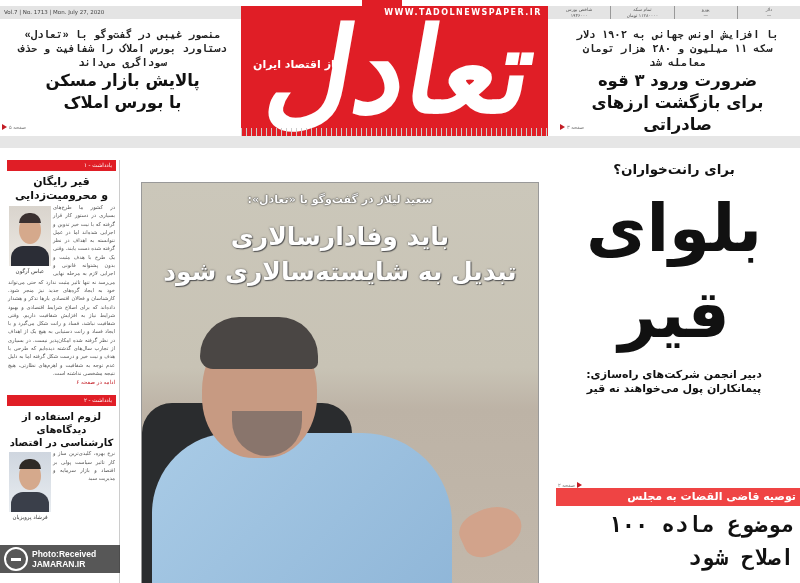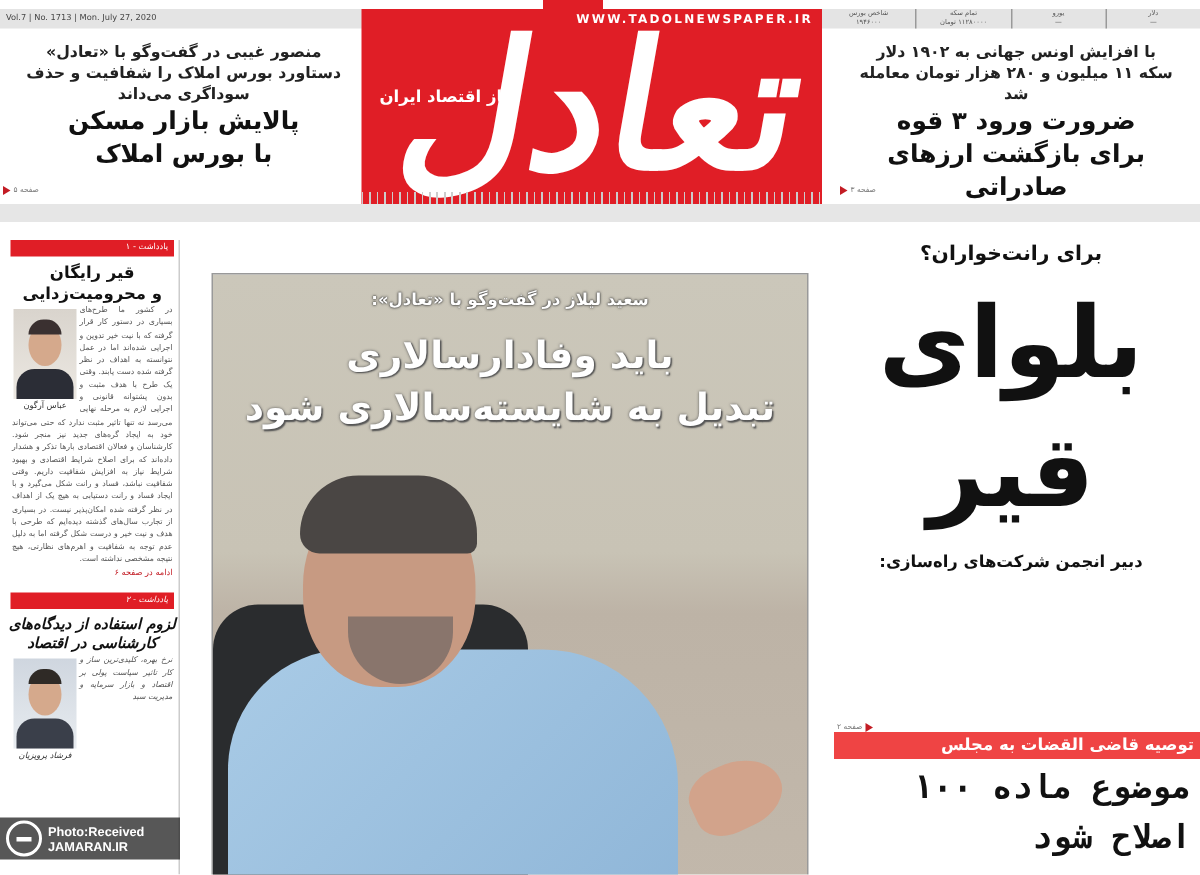--- a/index.html
+++ b/index.html
@@ -43,21 +43,21 @@
   }
   .logo-ruler {
     position: absolute; left: 0; bottom: 0; width: 100%; height: 8px;
     background: repeating-linear-gradient(90deg, #cccccc 0 1px, transparent 1px 5px);
   }
   .logo-corner {
     position: absolute; left: 362px; top: 0; width: 40px; height: 6px; background: #e01e26;
   }
 
   .mast-story { position: absolute; text-align: center; direction: rtl; }
-  .mast-story .kicker { font-size: 10.5px; font-weight: bold; line-height: 14px; color: #222; }
+  .mast-story .kicker { font-size: 10.5px; font-weight: bold; line-height: 14px; color: #222; font-family: Liberation Mono, monospace; }
   .mast-story .headline { font-size: 16.5px; font-weight: bold; line-height: 22px; color: #111; }
   .mast-left { left: 10px; top: 28px; width: 225px; }
   .mast-right { left: 565px; top: 28px; width: 225px; }
 
   .page-ref {
     position: absolute; font-size: 5px; color: #777; display: flex; align-items: center; gap: 2px;
   }
   .page-ref .tri {
     width: 0; height: 0; border-top: 3px solid transparent; border-bottom: 3px solid transparent;
     border-left: 5px solid #c31c24;
@@ -99,21 +99,21 @@
     position: absolute; left: 10px; top: 7px; width: 22px; height: 10px; border-radius: 11px 11px 0 0;
     background: #3a3030;
   }
   .photo-thumb .suit {
     position: absolute; left: 2px; top: 40px; width: 38px; height: 22px; border-radius: 12px 12px 0 0;
     background: #2b2d36;
   }
   .photo-caption { font-size: 5.5px; color: #333; direction: rtl; margin-top: 2px; }
   .continue-link { font-size: 5.5px; color: #c31c24; direction: rtl; text-align: right; padding: 2px 4px; }
 
-  .story2 { margin-top: 8px; font-style: italic; }
+  .story2 { margin-top: 8px; }
   .story2 .photo-thumb { background: linear-gradient(#cfd6df, #e8ecf0); }
   .story2 .photo-thumb .hair { background: #2f2a26; }
 
   
   .feature {
     position: absolute; left: 141px; top: 182px; width: 398px; height: 413px;
     background: linear-gradient(180deg, #cbc7ba 0%, #c8c3b5 45%, #bdb3a6 55%, #c2b8ab 100%);
     overflow: hidden; border: 1px solid #999;
   }
   .feature .kicker {
@@ -301,20 +301,21 @@
   </div>
 </div>
 
 <div class="col-right">
   <div class="kicker">برای رانت‌خواران؟</div>
   <div class="big-headline">
     <div>بلوای</div>
     <div>قیر</div>
   </div>
   <div class="sub">دبیر انجمن شرکت‌های راه‌سازی:</div>
+  <div class="sub" style="margin-top:0">پیمانکاران پول می‌خواهند نه قیر</div>
   <div class="page-ref2">
     <span class="tri"></span>
     <span>صفحه ۲</span>
   </div>
 </div>
 
 <div class="red-banner">توصیه قاضی القضات به مجلس</div>
 <div class="bottom-headline">
   <div>موضوع ماده ۱۰۰</div>
   <div>اصلاح شود</div>

